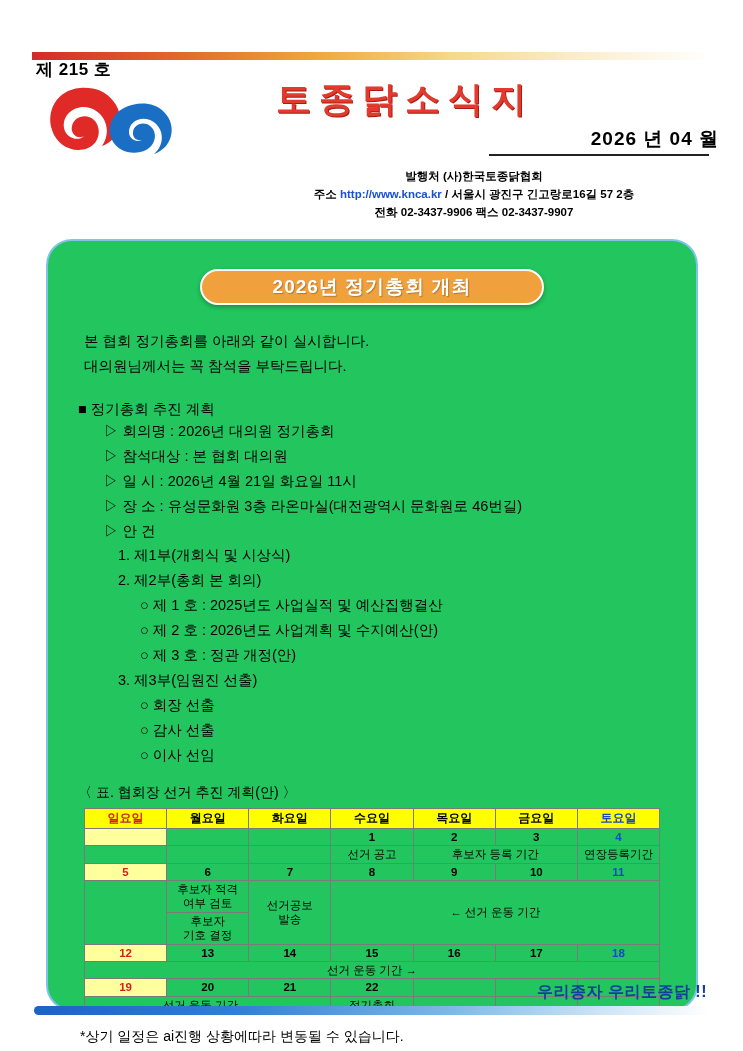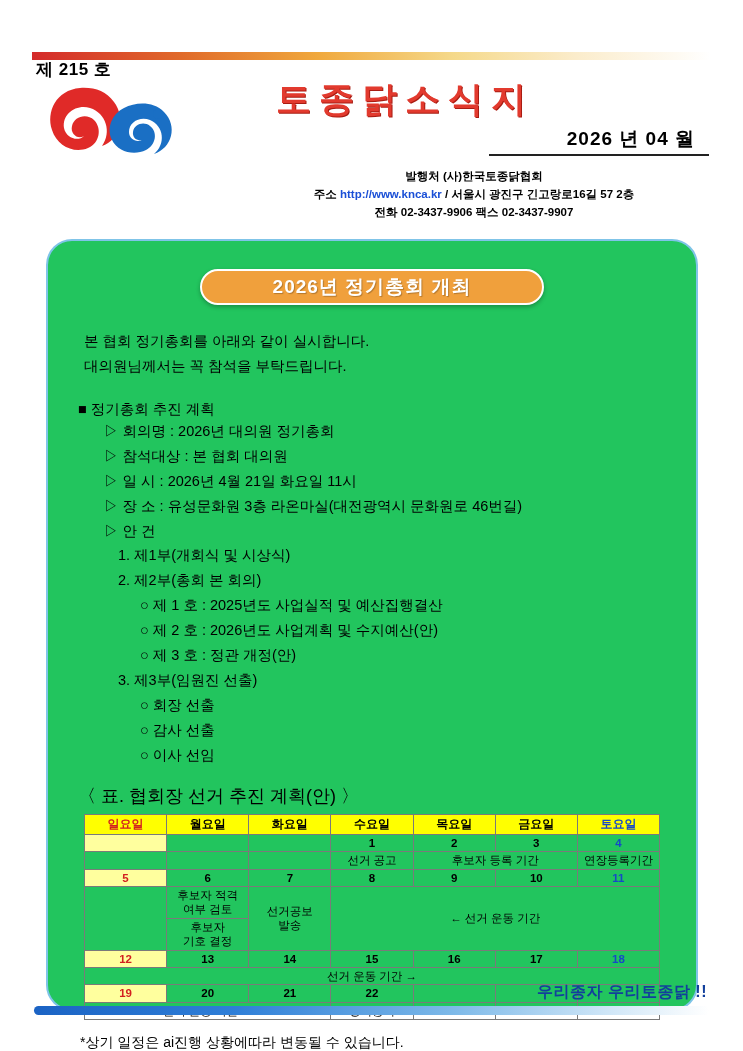--- a/index.html
+++ b/index.html
@@ -45,21 +45,21 @@
     text-align: center;
     font-size: 35px;
     font-weight: bold;
     letter-spacing: 8px;
     color: #e23a2e;
     text-shadow: 1px 1px 0 #a81c12;
     font-family: "DejaVu Sans", sans-serif;
   }
   .issue-date {
     position: absolute;
-    right: 48px; top: 126px;
+    right: 24px; top: 126px;
     font-size: 19px;
     font-weight: bold;
     letter-spacing: 1px;
   }
   .date-rule {
     position: absolute;
     right: 34px; top: 154px;
     width: 220px; height: 2px;
     background: #222;
   }
@@ -116,21 +116,21 @@
     font-size: 14.5px;
     font-weight: normal;
   }
   .lvl1 { padding-left: 30px; font-size: 14.5px; line-height: 1.72; }
   .lvl2 { padding-left: 44px; font-size: 14.5px; line-height: 1.72; }
   .lvl3 { padding-left: 66px; font-size: 14.5px; line-height: 1.72; }
 
   .table-caption {
     margin-top: 16px;
     padding-left: 4px;
-    font-size: 18px;
+    font-size: 14px;
   }
 
   
   table.cal {
     margin: 6px auto 0 auto;
     width: 576px;
     border-collapse: collapse;
     font-size: 11.5px;
     table-layout: fixed;
   }

